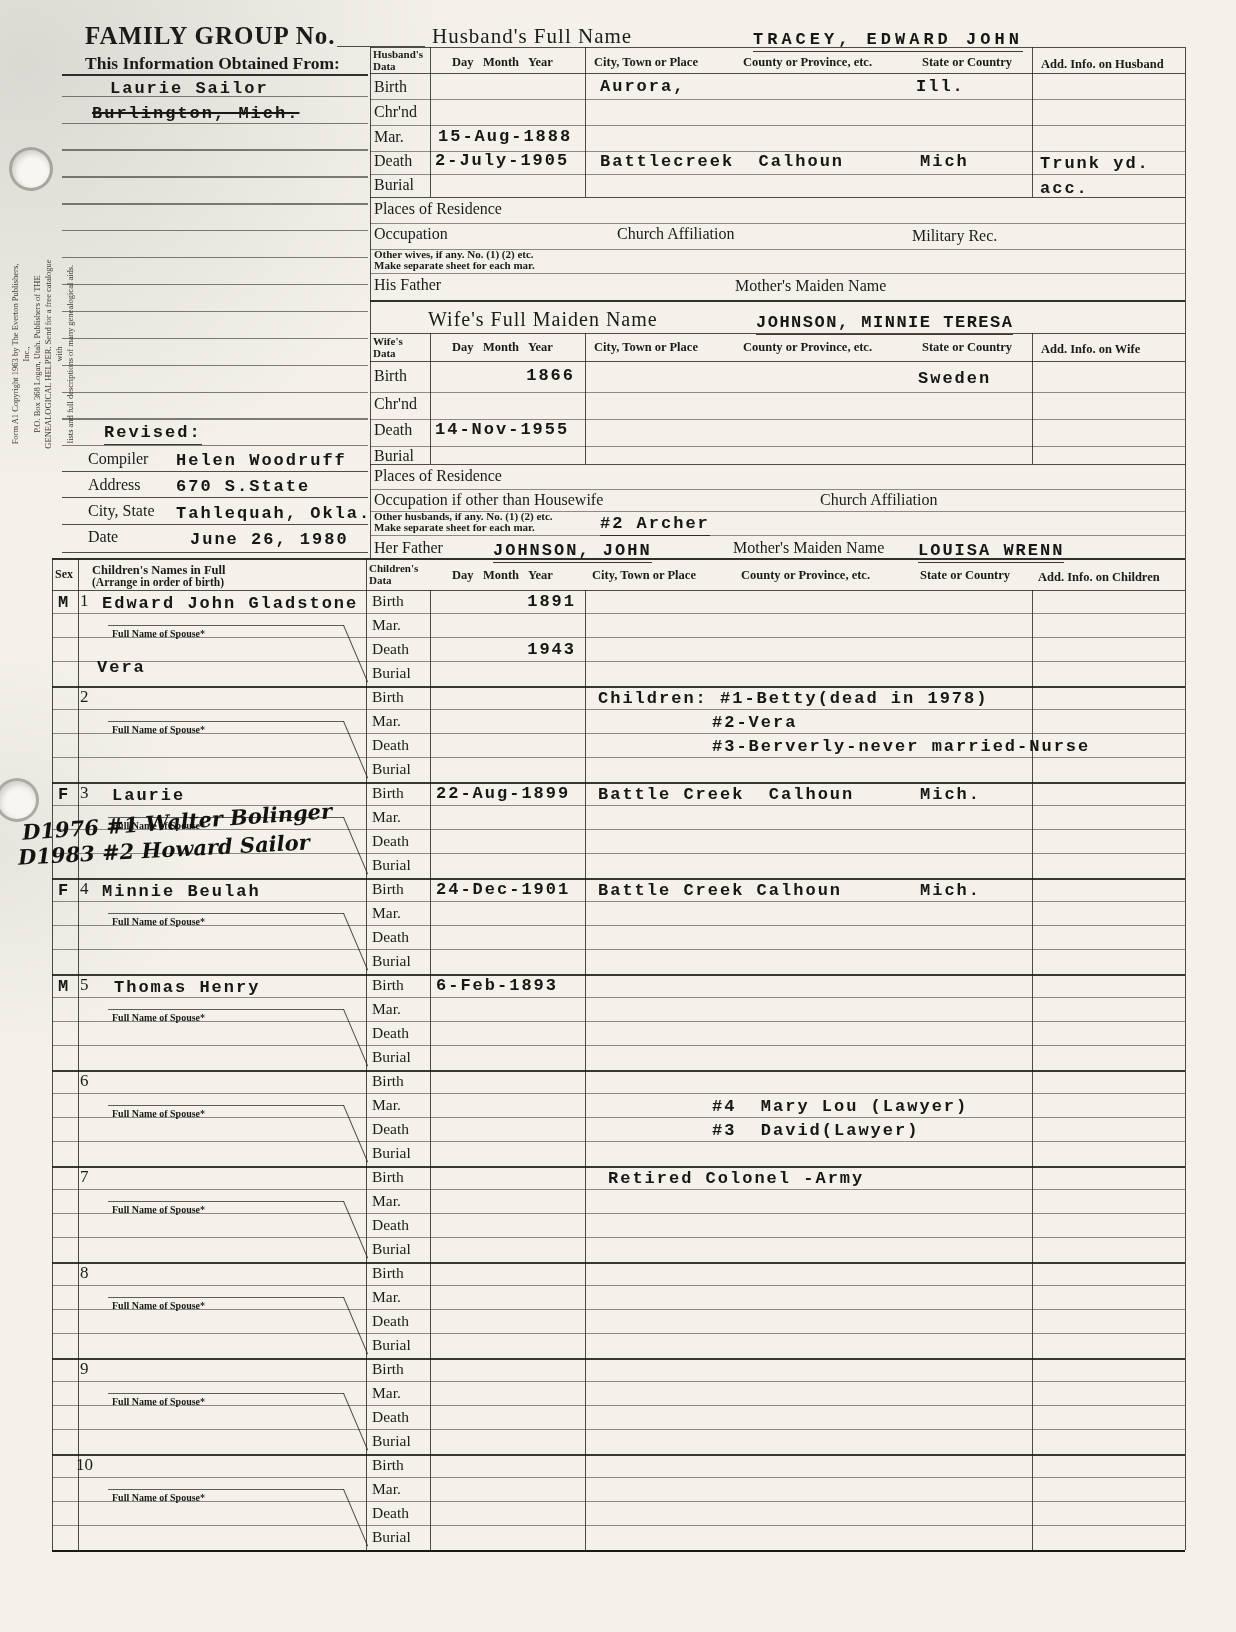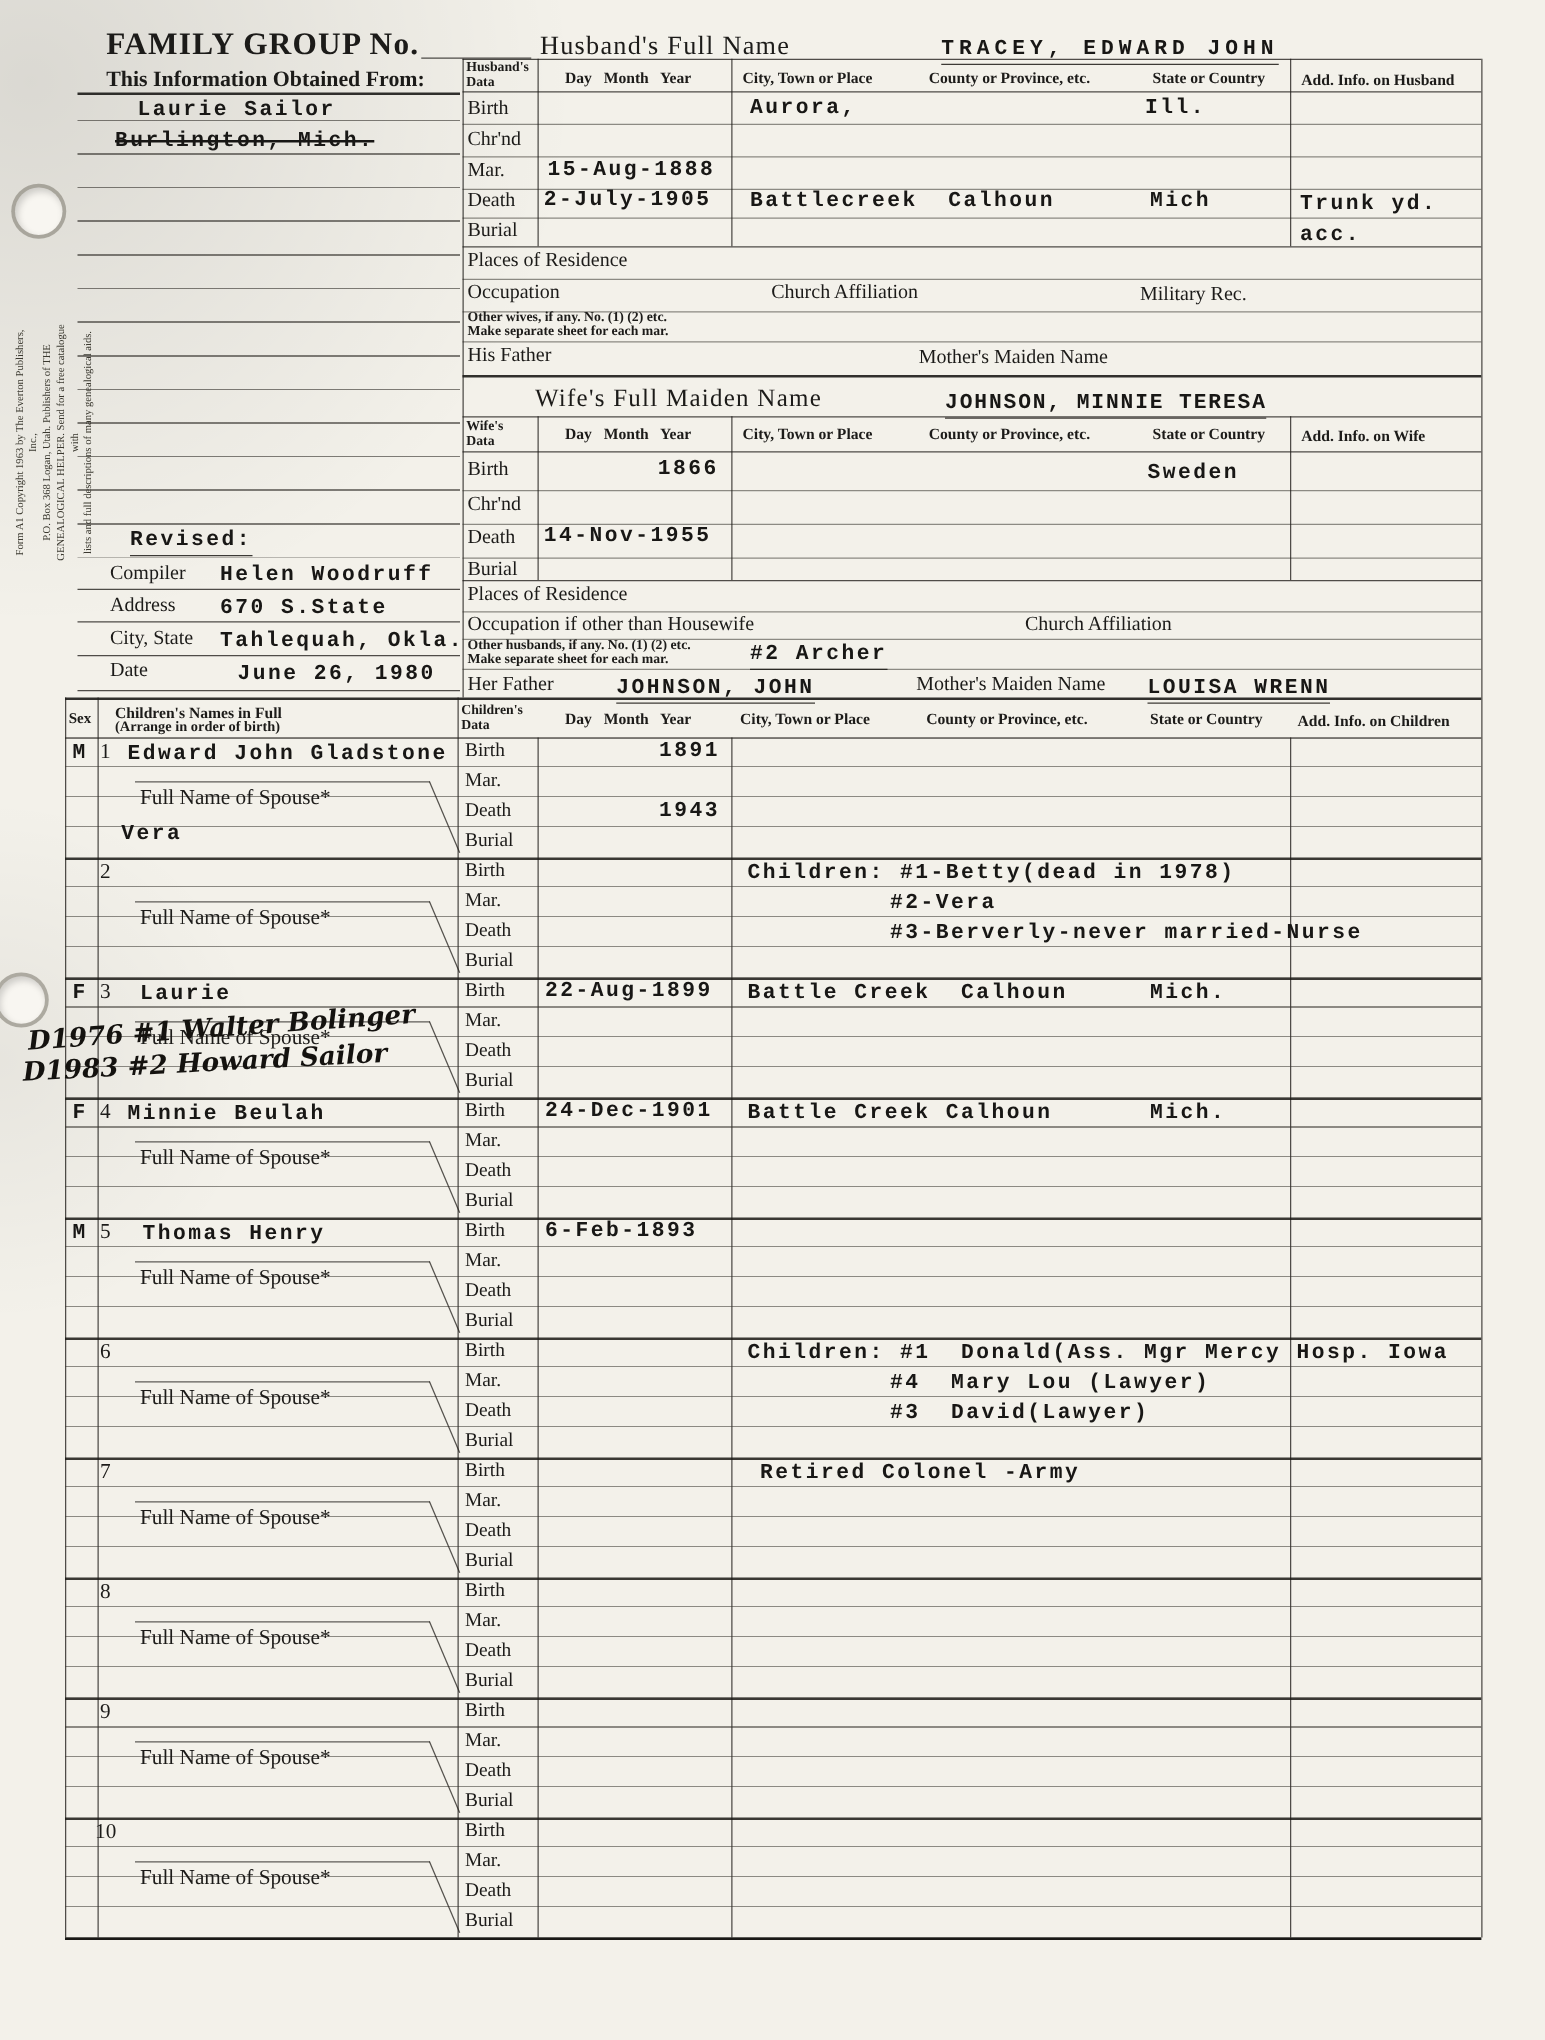--- a/index.html
+++ b/index.html
@@ -10,21 +10,21 @@
                    radial-gradient(circle at 0% 52%, rgba(0,0,0,.05), transparent 14%);}
   .s{position:absolute;white-space:pre;line-height:1.15;}
   .typed{font-family:"Liberation Mono","DejaVu Sans Mono",monospace;font-weight:700;
          font-size:17px;letter-spacing:2px;color:#181715;}
   .hand{font-family:"DejaVu Serif",serif;font-style:italic;font-weight:700;font-size:21px;color:#14120f;}
   .lbl{font-size:16px;}
   .colh{font-weight:700;font-size:12.5px;}
   .tiny{font-size:11px;line-height:11.5px;font-weight:700;}
   .rl{font-size:15.5px;}
   .num{font-size:17px;}
-  .splbl{font-size:17px;font-weight:400;}
+  .splbl{font-size:10px;font-weight:700;}
   .u{border-bottom:1.6px solid rgba(28,26,22,.85);padding-bottom:1px;}
   .strike{text-decoration:line-through;text-decoration-thickness:1.6px;}
   .yr{text-align:right;}
   .hl{position:absolute;height:0;border-top:1.3px solid rgba(32,30,26,.78);}
   .hl.lite{border-top:1.1px solid rgba(55,52,46,.55);}
   .hl.heavy{border-top:2.4px solid rgba(22,21,18,.88);}
   .vl{position:absolute;width:0;border-left:1.3px solid rgba(32,30,26,.78);}
   .ruled{position:absolute;left:62px;top:70px;width:306px;height:376px;
          background:repeating-linear-gradient(to bottom,transparent 0,transparent 25.6px,
                     rgba(48,45,40,.6) 25.6px,rgba(48,45,40,.6) 26.9px);}
@@ -268,21 +268,20 @@
   <div class="child" style="top:1070px">
     <div class="rules"></div>
     <span class="s num" style="left:28px;top:1px">6</span>
     <i class="sp-rule" style="left:56px;top:35px;width:236px"></i>
     <span class="s splbl" style="left:60px;top:38px">Full Name of Spouse*</span>
     <i class="diag" style="left:292px;top:35px"></i>
     <span class="s rl" style="left:320px;top:2px">Birth</span>
     <span class="s rl" style="left:320px;top:26px">Mar.</span>
     <span class="s rl" style="left:320px;top:50px">Death</span>
     <span class="s rl" style="left:320px;top:74px">Burial</span>
-    <span class="s typed" style="left:546px;top:3px">Children: #1  Donald(Ass. Mgr Mercy Hosp. Iowa</span>
     <span class="s typed" style="left:660px;top:27px">#4  Mary Lou (Lawyer)</span>
     <span class="s typed" style="left:660px;top:51px">#3  David(Lawyer)</span>
   </div>
 
   <div class="child" style="top:1166px">
     <div class="rules"></div>
     <span class="s num" style="left:28px;top:1px">7</span>
     <i class="sp-rule" style="left:56px;top:35px;width:236px"></i>
     <span class="s splbl" style="left:60px;top:38px">Full Name of Spouse*</span>
     <i class="diag" style="left:292px;top:35px"></i>

